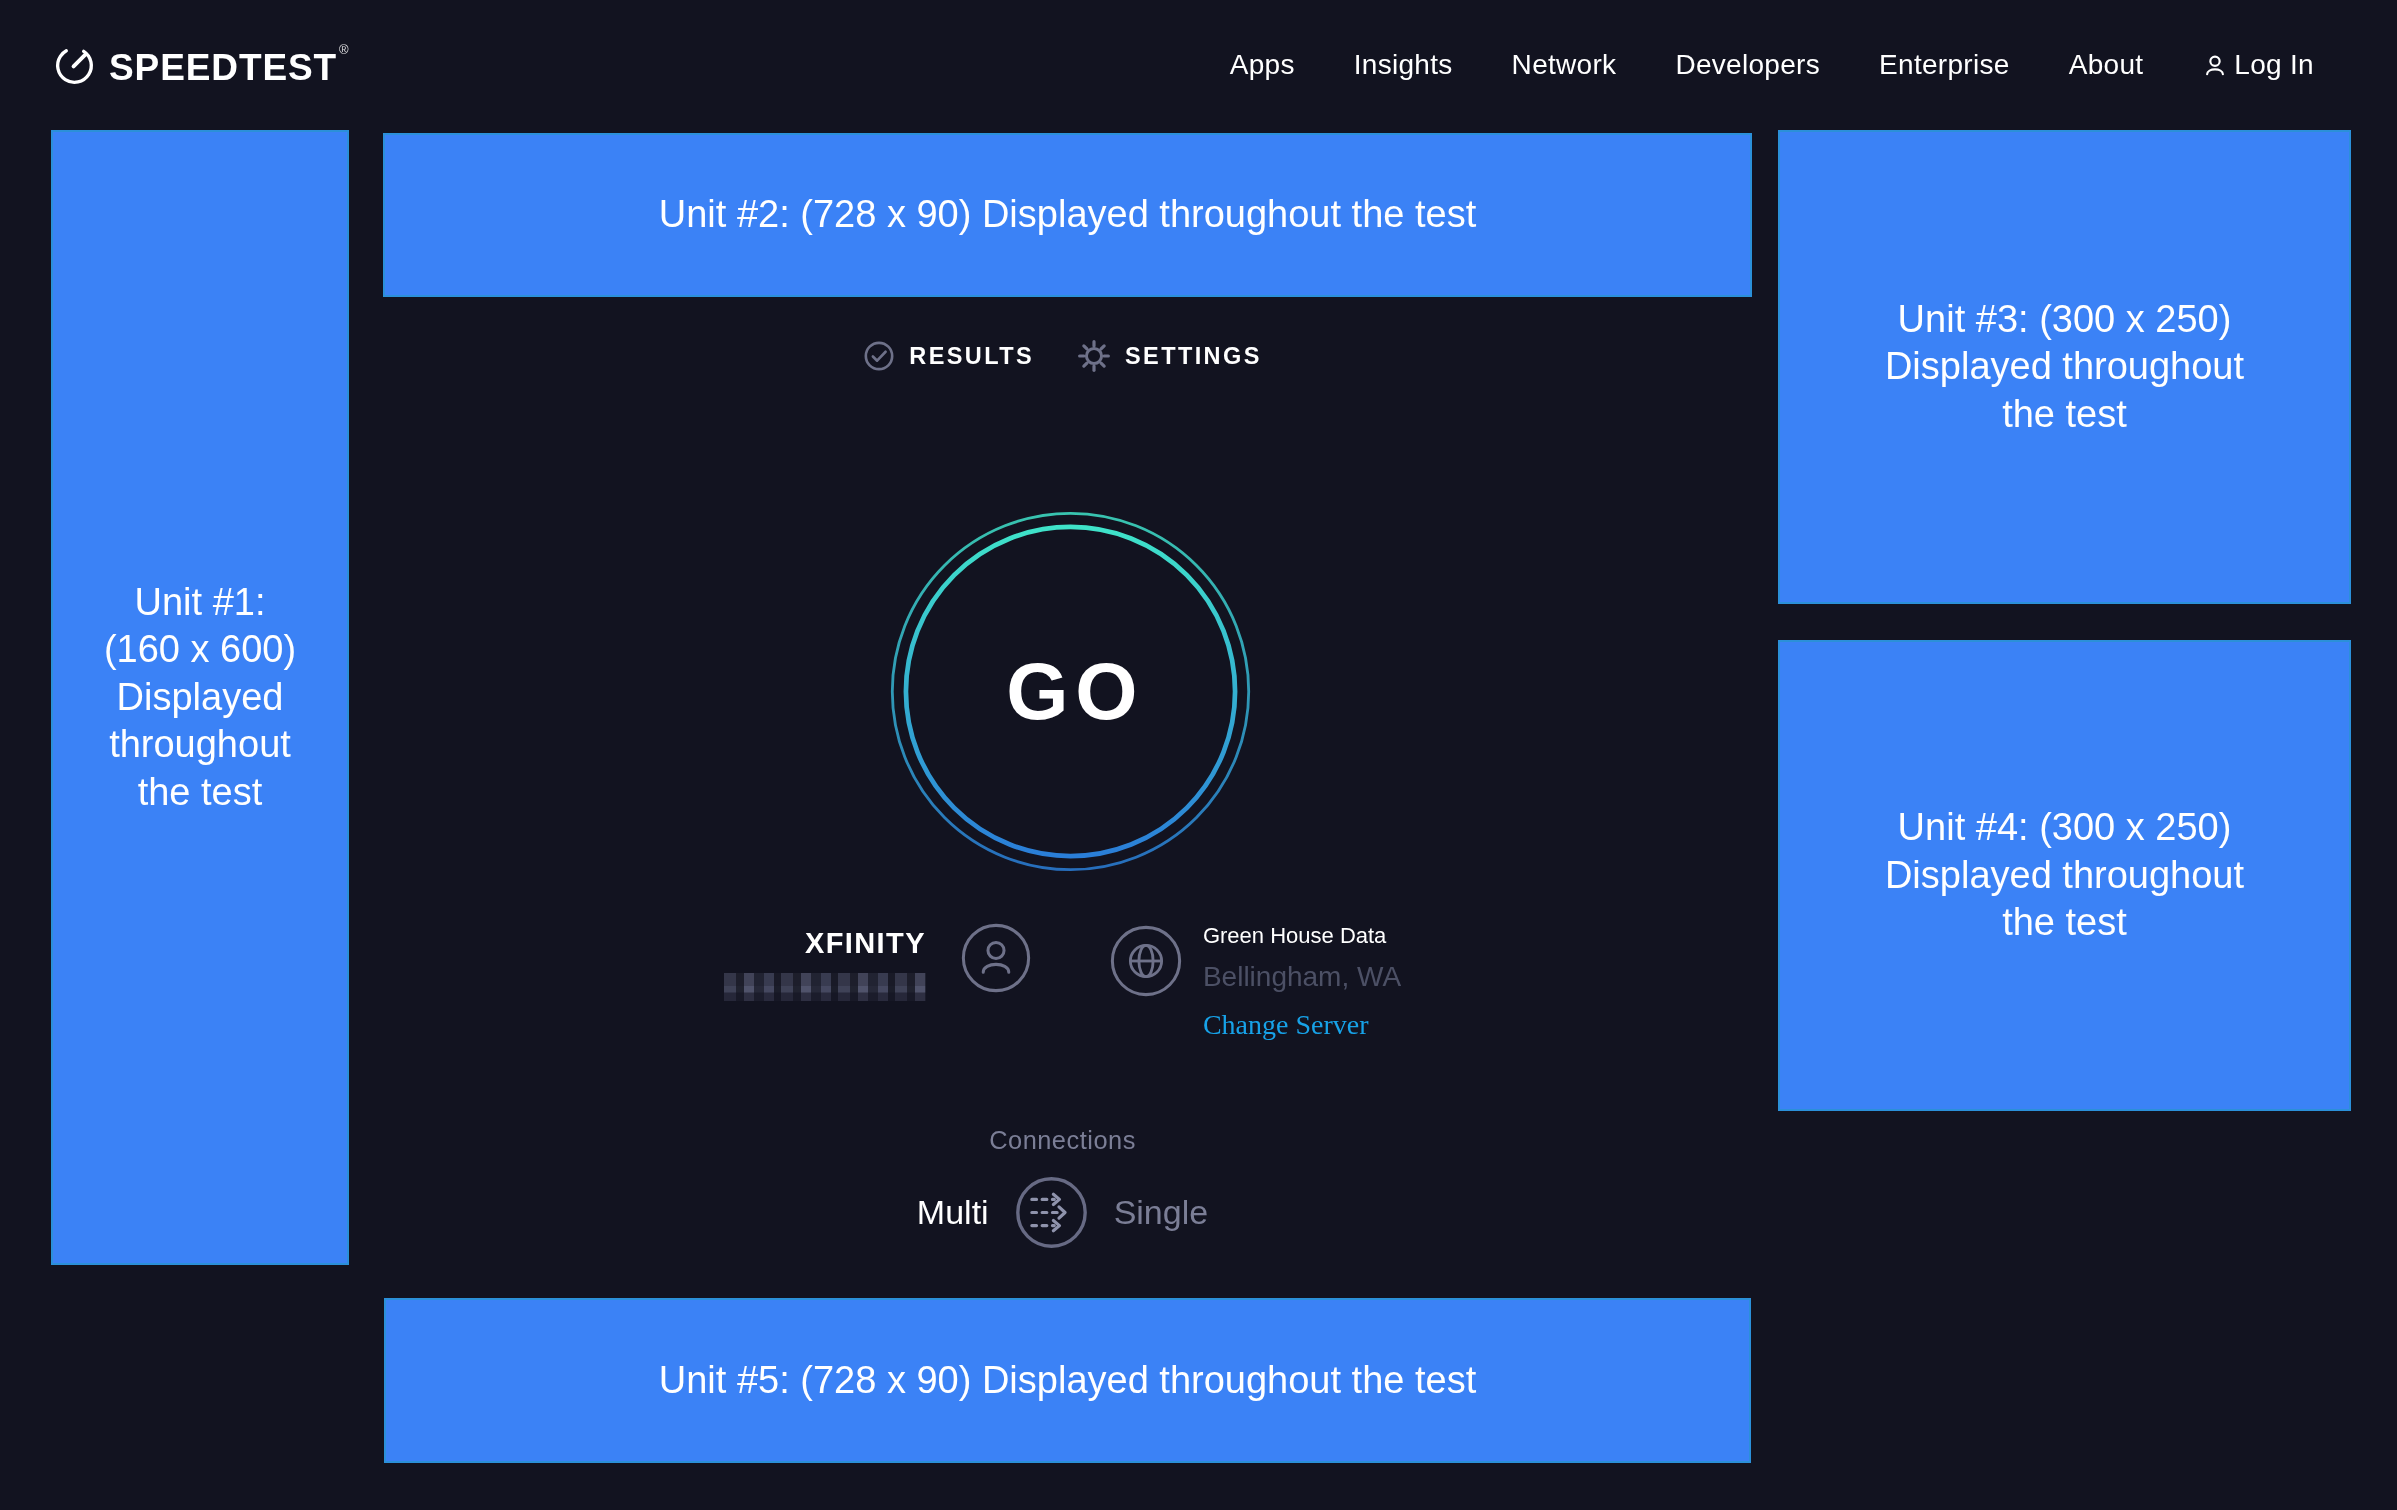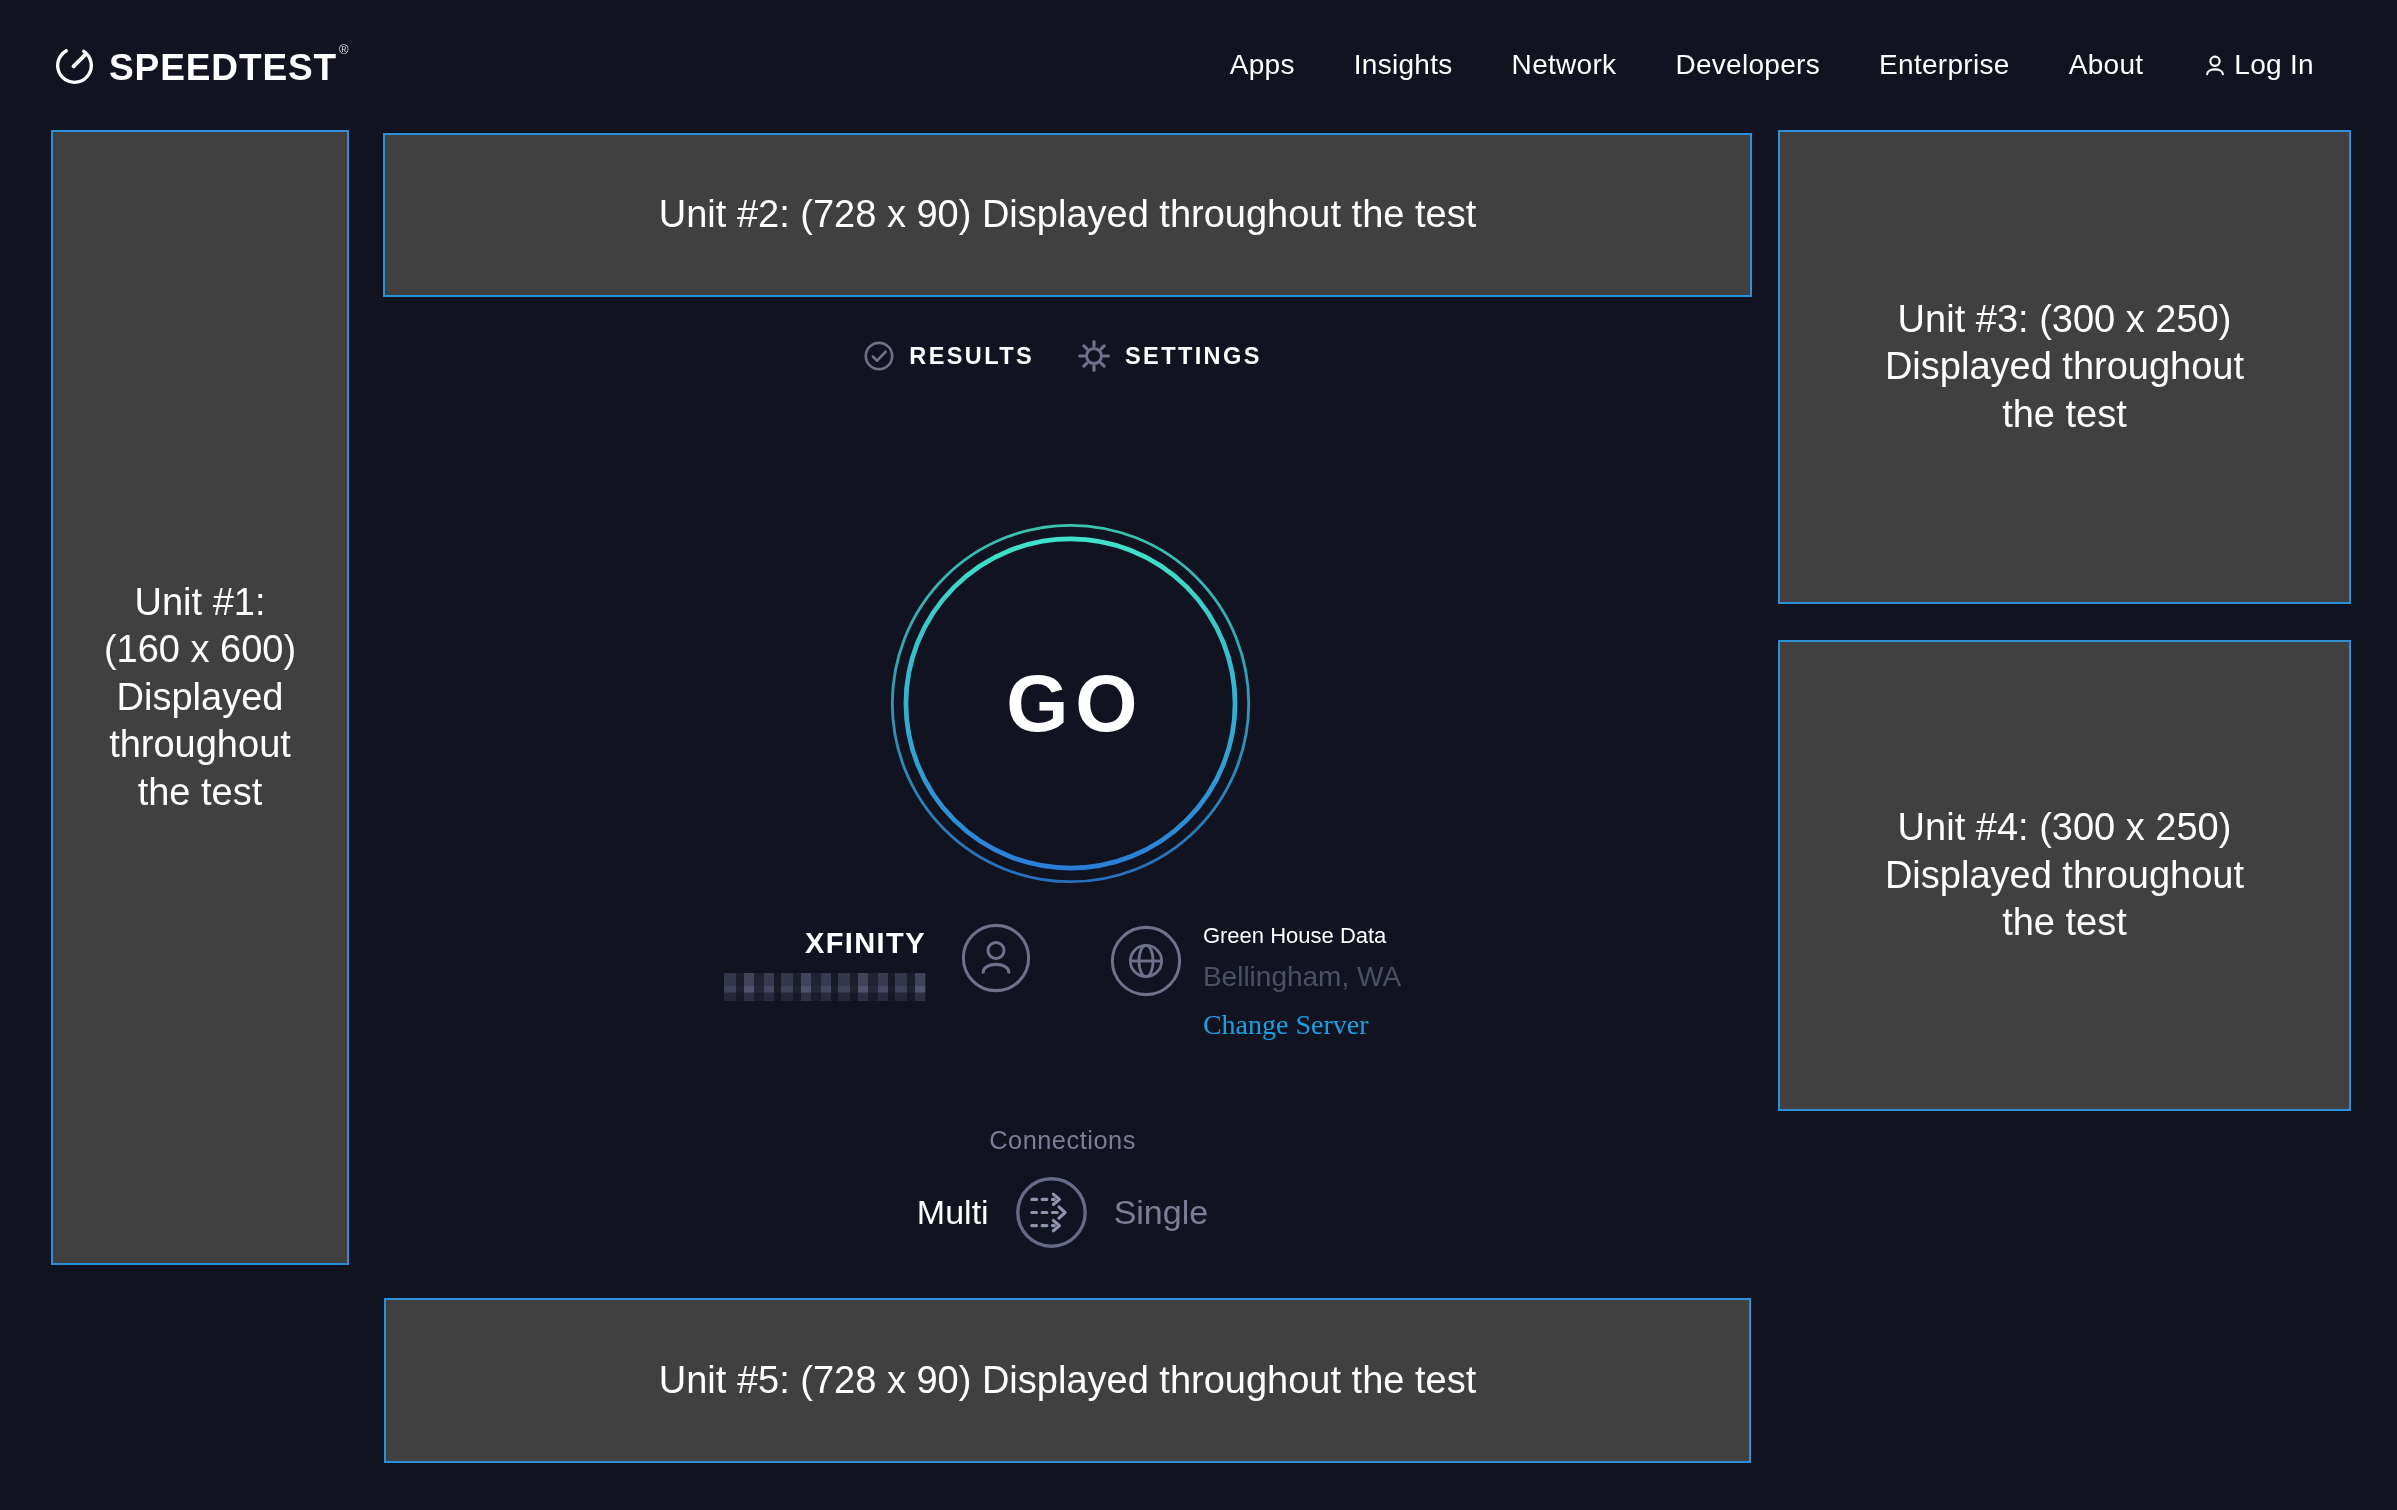--- a/index.html
+++ b/index.html
@@ -17,40 +17,40 @@
   .logo { position:absolute; left:53px; top:0; height:130px; display:flex; align-items:center; gap:13px; cursor:pointer; }
   .brand { font-size:37px; font-weight:700; letter-spacing:0.9px; color:#fff; }
   .brand sup { font-size:13px; font-weight:400; opacity:.85; vertical-align:26px; margin-left:1.9px; }
   .nav { position:absolute; right:83px; top:0; height:130px; display:flex; align-items:center; gap:59px; }
   .nav-item { font-size:28px; color:#fff; letter-spacing:0.3px; cursor:pointer; white-space:nowrap; }
   .login { display:flex; align-items:center; gap:6px; }
 
   
   .ad {
     position:absolute;
-    background:#404040;
+    background:#3b82f6;
     border:2.8px solid #2b90d9;
     display:flex; align-items:center; justify-content:center;
     text-align:center;
   }
   .ad-label { color:#fff; font-size:38px; line-height:1.25; white-space:pre-line; }
   #unit1 { left:51px;   top:130px;  width:298px;  height:1135px; }
   #unit2 { left:383px;  top:133px;  width:1369px; height:164px;  }
   #unit3 { left:1778px; top:130px;  width:573px;  height:474px;  }
   #unit4 { left:1778px; top:640px;  width:573px;  height:471px;  }
   #unit5 { left:384px;  top:1298px; width:1367px; height:165px;  }
 
   
   #tabs { position:absolute; left:348px; top:339px; width:1429px; display:flex; justify-content:center; gap:43px; }
   .tab { display:flex; align-items:center; gap:14px; cursor:pointer; }
   .tab-label { font-size:23.5px; font-weight:700; letter-spacing:2.4px; color:#fff; }
   .muted-icon { color:#6e7189; }
 
   
-  #go-wrap { position:absolute; left:889px; top:522px; width:363px; height:363px; cursor:pointer; }
+  #go-wrap { position:absolute; left:889px; top:510px; width:363px; height:363px; cursor:pointer; }
   #go-wrap svg { position:absolute; left:0; top:0; }
   .go-label {
     position:absolute; inset:0;
     display:flex; align-items:center; justify-content:center;
     font-size:80px; font-weight:700; letter-spacing:6.6px; padding-left:9.4px;
     color:#fff;
   }
 
   
   #hosts { position:absolute; left:348px; top:923px; width:1429px; display:flex; justify-content:center; align-items:flex-start; gap:79px; }

